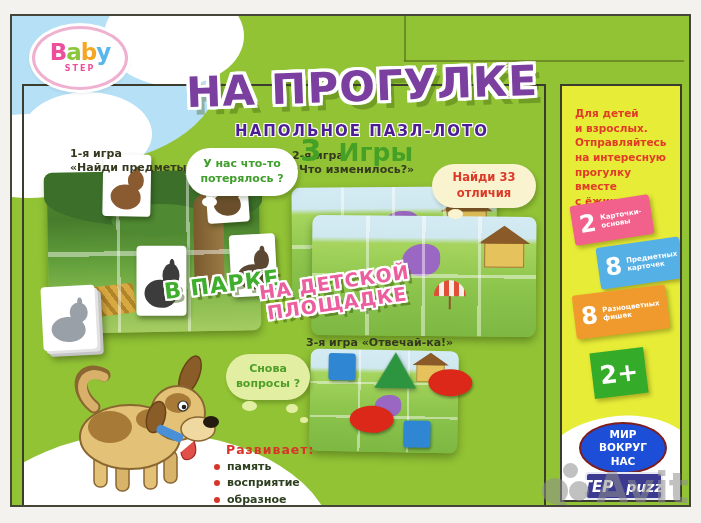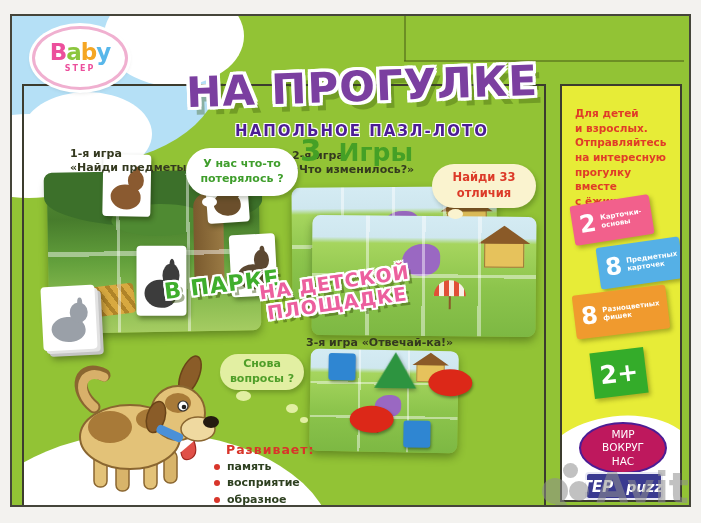--- a/index.html
+++ b/index.html
@@ -93,21 +93,21 @@
                       -2px 0 0 #fff,2px 0 0 #fff,0 -2px 0 #fff,0 2px 0 #fff,4px 5px 0 rgba(55,80,10,.45)}
   .banner1{left:140px;top:186px;font-size:22px;color:#3fae2c;transform:rotate(-7deg)}
   .banner2{left:236px;top:186px;font-size:19px;color:#ec5f9e;transform:rotate(-8deg);text-align:center;line-height:1.1}
   .bubble{position:absolute;border-radius:26px;display:flex;flex-direction:column;align-items:center;
           justify-content:center;text-align:center;font-weight:bold;z-index:8;line-height:1.35;
           box-shadow:2px 3px 4px rgba(25,40,0,.25)}
   .bubble::after{content:"";position:absolute;left:16px;bottom:-11px;width:15px;height:10px;
                  border-radius:50%;background:inherit}
   .b1{left:162px;top:62px;width:112px;height:48px;background:#ffffff;color:#3f9e2c;font-size:11px}
   .b2{left:408px;top:78px;width:104px;height:44px;background:#faf3cf;color:#dc3a28;font-size:11.5px}
-  .b3{left:196px;top:268px;width:84px;height:36px;background:#e2efa2;color:#4f9e28;font-size:11px}
+  .b3{left:202px;top:268px;width:84px;height:46px;background:#e2efa2;color:#4f9e28;font-size:11px}
   .b3dot{position:absolute;border-radius:50%;background:#e2efa2;z-index:8}
 
   
   .shape{position:absolute;z-index:4}
   .sq{width:27px;height:27px;background:#2f86d2;border-radius:3px;box-shadow:1px 2px 3px rgba(0,0,0,.35)}
   .tri{width:0;height:0;border-left:21px solid transparent;border-right:21px solid transparent;
        border-bottom:36px solid #2d9440;filter:drop-shadow(1px 2px 2px rgba(0,0,0,.35))}
   .ov{width:44px;height:27px;background:#dc2818;border-radius:50%;box-shadow:1px 2px 3px rgba(0,0,0,.35)}
 
   
@@ -126,22 +126,22 @@
   .scard .num{font-size:24px;font-weight:bold;line-height:1}
   .scard .lbl{font-size:7px;font-weight:bold;line-height:1.2;white-space:pre-line}
   .sc1{left:10px;top:114px;width:80px;height:40px;background:#f2608c;transform:rotate(-9deg)}
   .sc2{left:36px;top:156px;width:84px;height:42px;background:#55b0e6;transform:rotate(-8deg)}
   .sc3{left:12px;top:204px;width:94px;height:44px;background:#f09a2e;transform:rotate(-7deg)}
   .age{position:absolute;left:30px;top:264px;width:54px;height:46px;background:#34ac2a;color:#fff;
        font-size:25px;font-weight:bold;display:flex;align-items:center;justify-content:center;
        transform:rotate(-7deg);box-shadow:2px 3px 4px rgba(60,60,0,.35)}
   .side-white{position:absolute;left:-18px;right:-18px;top:330px;height:140px;background:#fff;
               border-radius:50% 50% 0 0/46px 46px 0 0;transform:rotate(-7deg)}
-  .series{position:absolute;left:17px;top:336px;width:88px;height:52px;background:#be185d;
-          border:2px solid #4c1d95;border-radius:50%;color:#fff;font-size:10.5px;font-weight:normal;
+  .series{position:absolute;left:17px;top:336px;width:88px;height:52px;background:#1d4ed8;
+          border:2px solid #7f1d1d;border-radius:50%;color:#fff;font-size:10.5px;font-weight:bold;
           display:flex;align-items:center;justify-content:center;text-align:center;line-height:1.25;padding:0 12px}
   .steplogo{position:absolute;left:23px;top:386px;width:78px;height:28px;background:#3a3a90;
             border:2px solid #e8e8f4;border-radius:4px;color:#fff;display:flex;align-items:baseline;
             justify-content:center;padding-top:4px}
   .steplogo .s1{font-style:italic;font-weight:bold;font-size:15px}
   .steplogo .s2{font-style:italic;font-weight:bold;font-size:14px;margin-left:13px}
 
   
   .wm{position:absolute;left:530px;top:446px;display:flex;align-items:center;gap:6px;opacity:.55;z-index:60}
   .wm-dots{position:relative;width:48px;height:52px}

